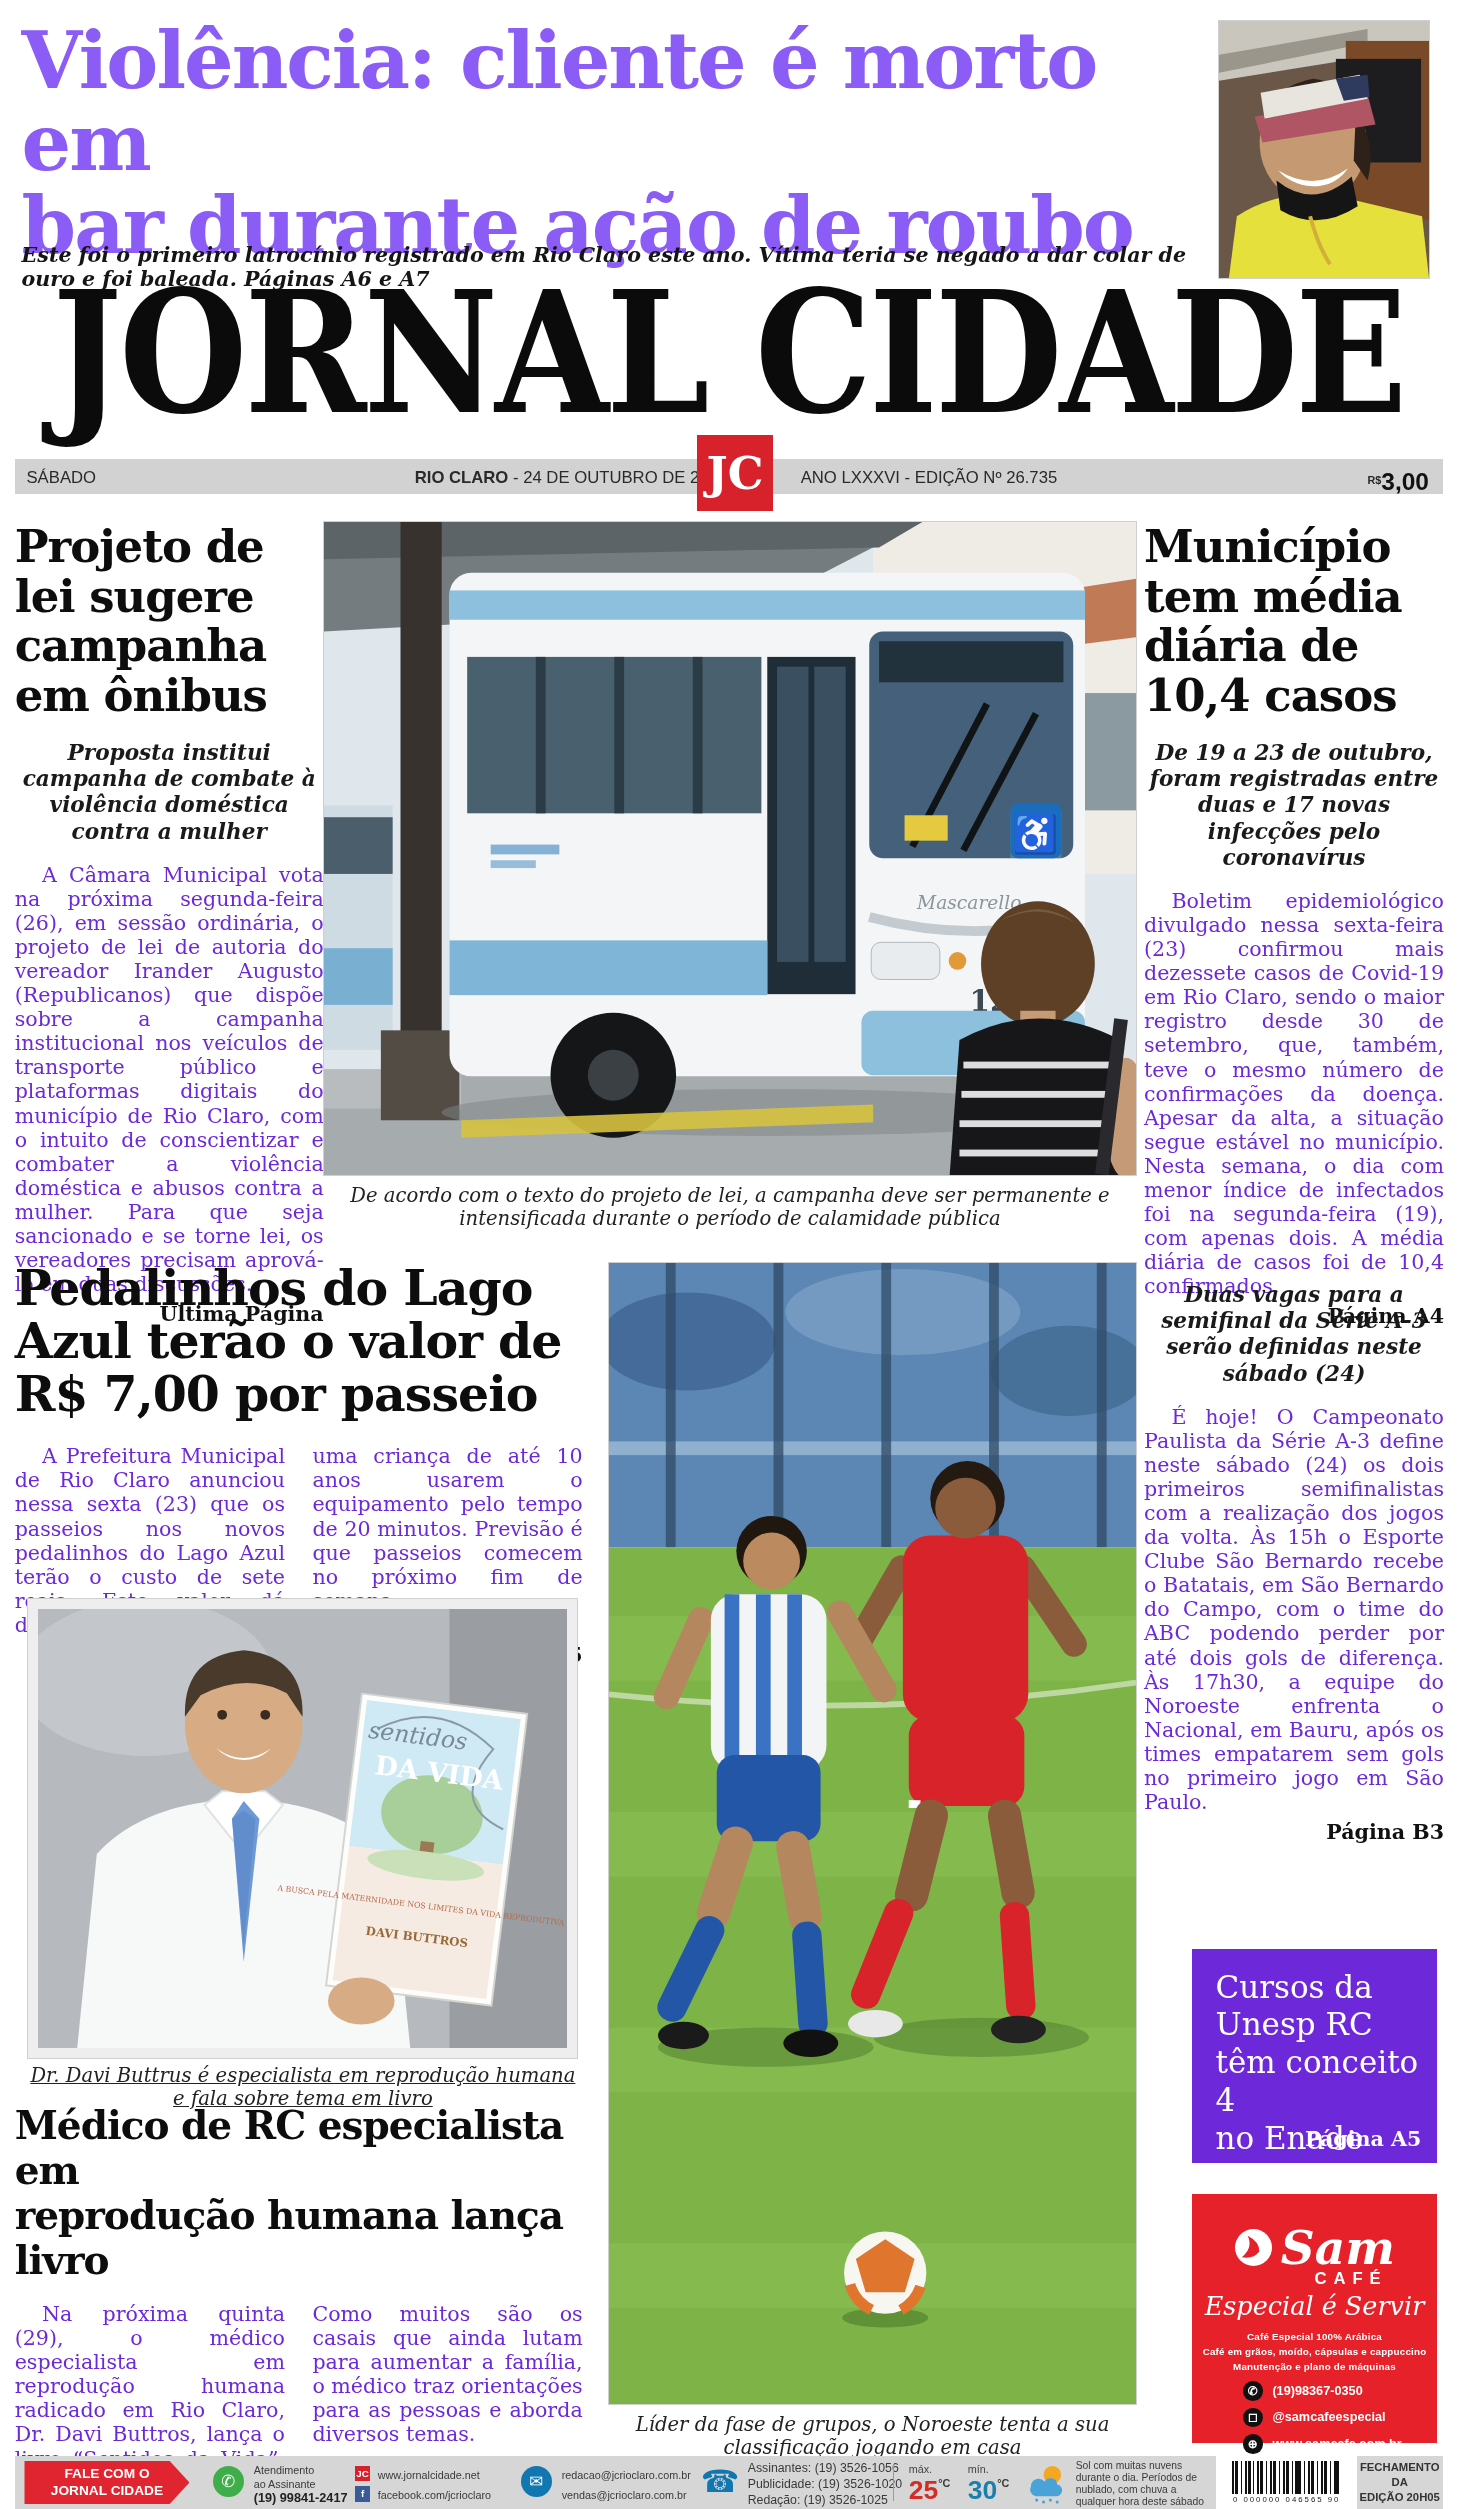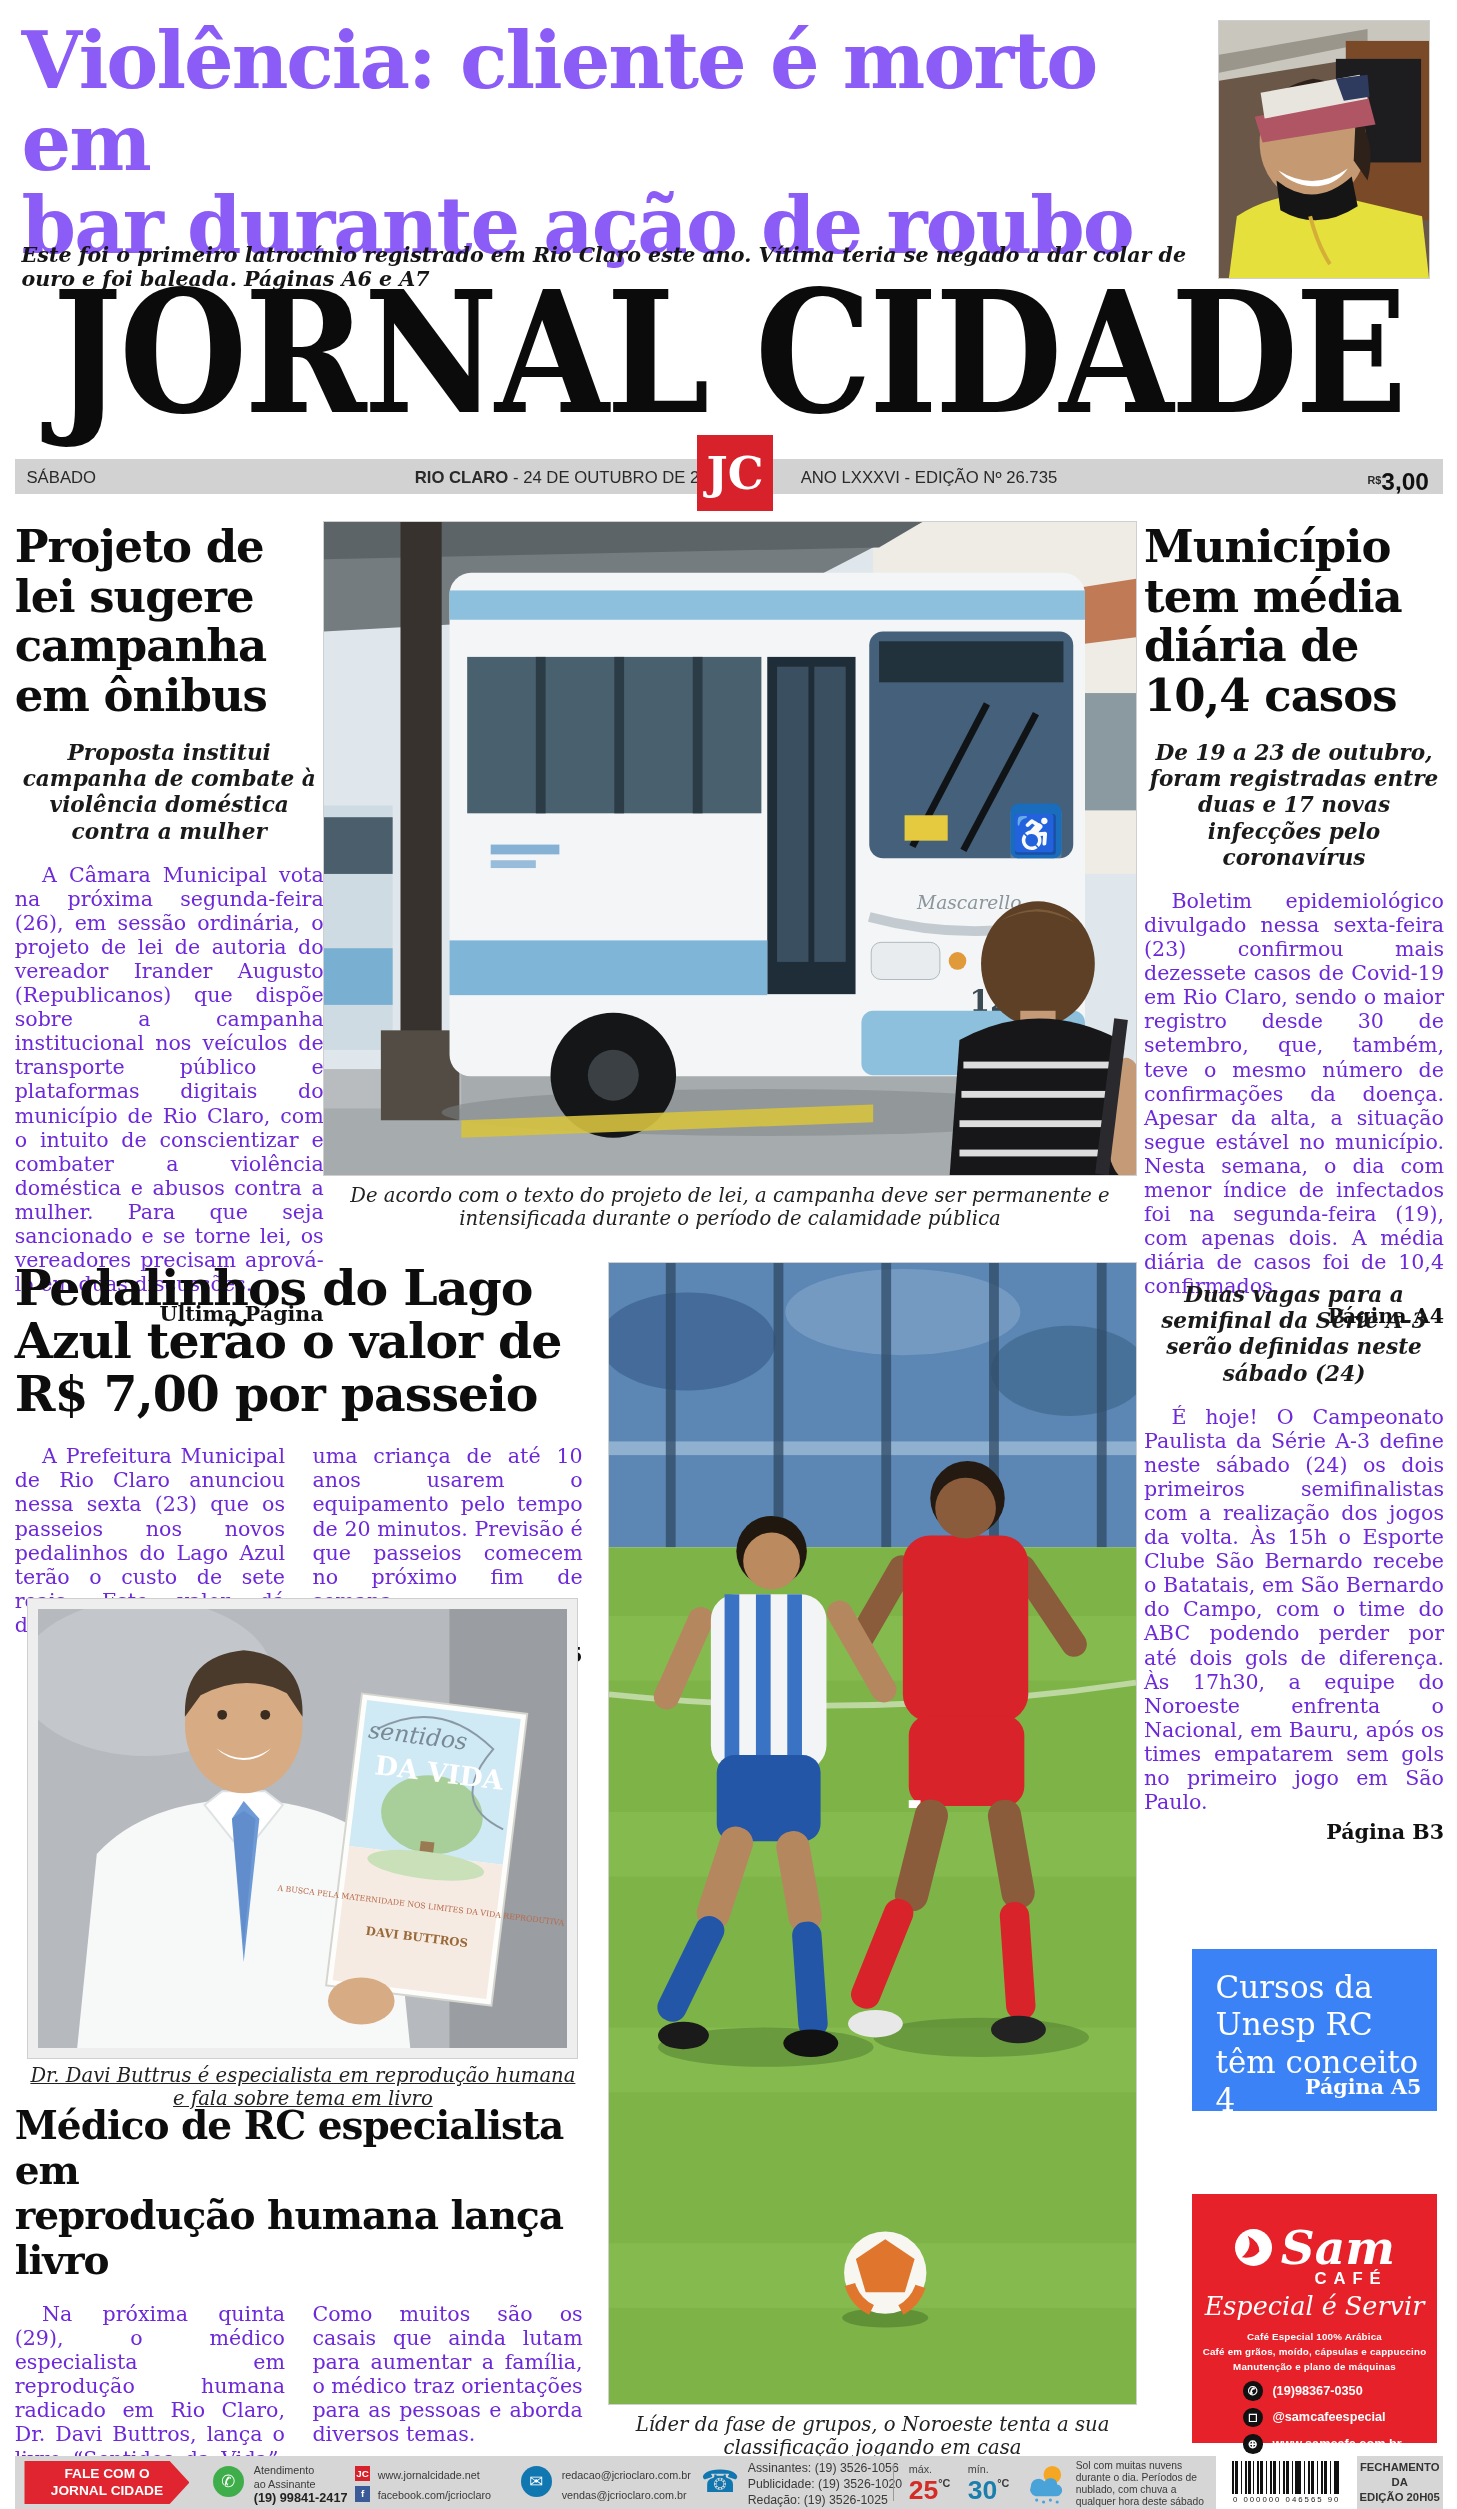--- a/index.html
+++ b/index.html
@@ -29,21 +29,21 @@
   .atitle-md{font-weight:700;font-size:39px;line-height:1.15;letter-spacing:-1px;color:#0d0d0d;}
   .deck{margin-top:19.6px;font-style:italic;font-weight:700;font-size:21.6px;line-height:1.22;text-align:center;color:#1a1a1a;}
   .btext{margin-top:17.6px;font-size:20.6px;line-height:1.17;text-align:justify;color:#6d28d9;text-indent:27.4px;}
   .twocol{column-count:2;column-gap:27.4px;}
   .pageref{margin-top:5.9px;text-align:right;font-weight:700;font-size:20.6px;color:#111;}
   .caption{font-style:italic;font-size:19.6px;color:#222;text-align:center;}
   figure.photo{margin:0;border:1px solid #cfcfcf;background:#eee;}
   figure.photo svg{display:block;width:100%;height:100%;}
   .framed{background:#fff;border:1px solid #a9a9a9;padding:9.8px;}
   
-  .unespbox{left:1192px;top:1949px;width:245px;height:162px;background:#3b82f6;color:#fff;
+  .unespbox{left:1192px;top:1949px;width:245px;height:214px;background:#6d28d9;color:#fff;
             padding:19.6px 0 0 23.5px;box-sizing:border-box;}
   .unespbox .uline{font-size:31px;line-height:1.22;font-weight:400;}
   .unespbox .upage{position:absolute;right:15.7px;bottom:11.8px;font-weight:700;font-size:20.6px;}
   .samad{left:1192px;top:2194px;width:245px;height:249px;background:#e62129;color:#fff;
          text-align:center;box-sizing:border-box;padding-top:30px;
          font-family:"Liberation Sans",sans-serif;}
   .sam-row{display:flex;align-items:center;justify-content:center;gap:7.8px;}
   .sam-name{font-family:"DejaVu Serif",serif;font-style:italic;font-weight:700;font-size:47px;line-height:1;}
   .sam-cafe{font-weight:700;font-size:16.7px;letter-spacing:6.9px;margin:-2px 0 2px 73px;}
   .sam-slogan{font-family:"DejaVu Serif",serif;font-style:italic;font-size:25.5px;margin:2px 0 7.8px;}

